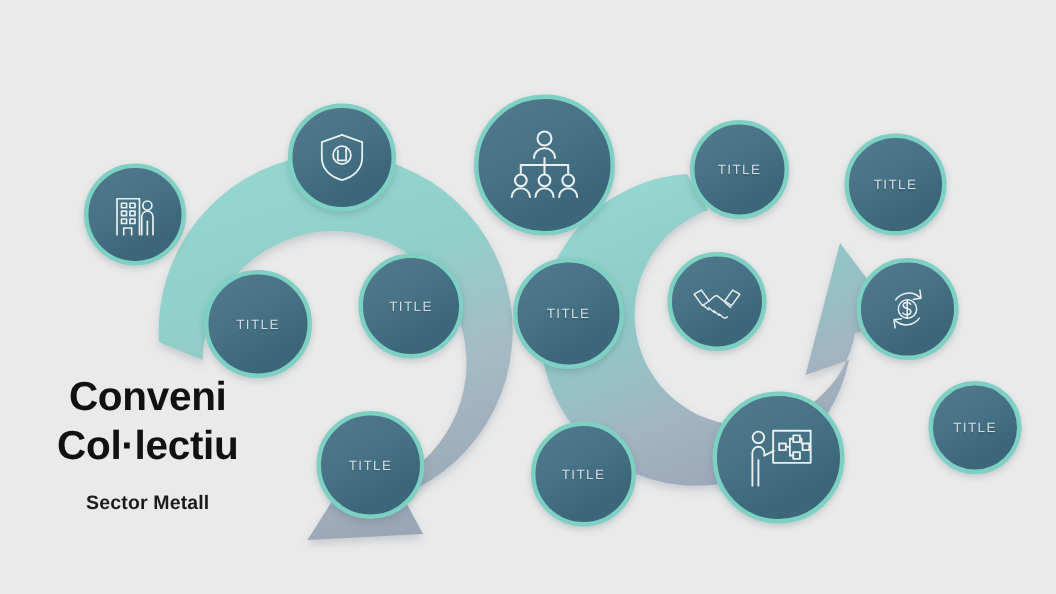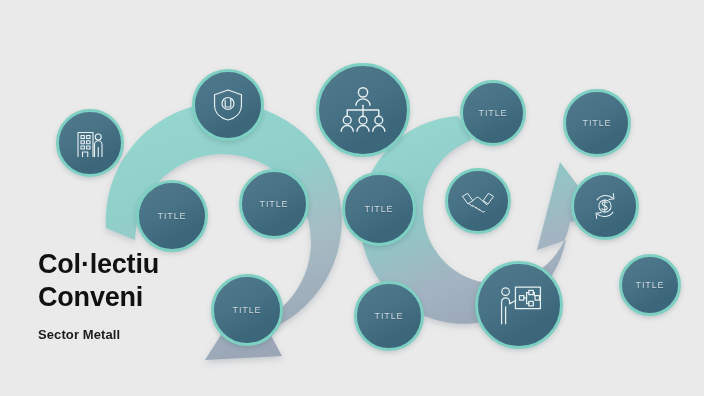--- a/index.html
+++ b/index.html
@@ -2,21 +2,21 @@
 <html><head>
 <meta charset="utf-8">
 <style>
   html,body{margin:0;padding:0;}
   body{
     width:704px;height:396px;overflow:hidden;
     background:#eaeaea;
     font-family:"Liberation Sans", sans-serif;
     position:relative;
   }
-  #stage{position:absolute;inset:0;width:704px;height:396px;}
+  #stage{position:absolute;inset:0;width:704px;height:396px;text-align:center;}
   #bg-arrows{position:absolute;left:0;top:0;width:704px;height:396px;}
   .node{
     position:absolute;
     border-radius:50%;
     box-sizing:border-box;
     display:flex;align-items:center;justify-content:center;
     background:#3f6b80;
     border:3px solid #7ed0c3;
     box-shadow:0 2px 5px rgba(60,80,95,0.22);
     overflow:hidden;
@@ -232,18 +232,18 @@
       </svg>
     </span>
   </div>
 
   <div class="node" id="n-title-br" style="left:619px;top:254px;width:62px;height:62px;">
     <div class="sheen"></div>
     <span class="label">TITLE</span>
   </div>
 
   <div id="title-block">
+    <div class="t-line">Conveni</div>
     <div class="t-line">Col·lectiu</div>
-    <div class="t-line">Conveni</div>
     <div class="sub">Sector Metall</div>
   </div>
 
 </div>
 
 </body></html>

